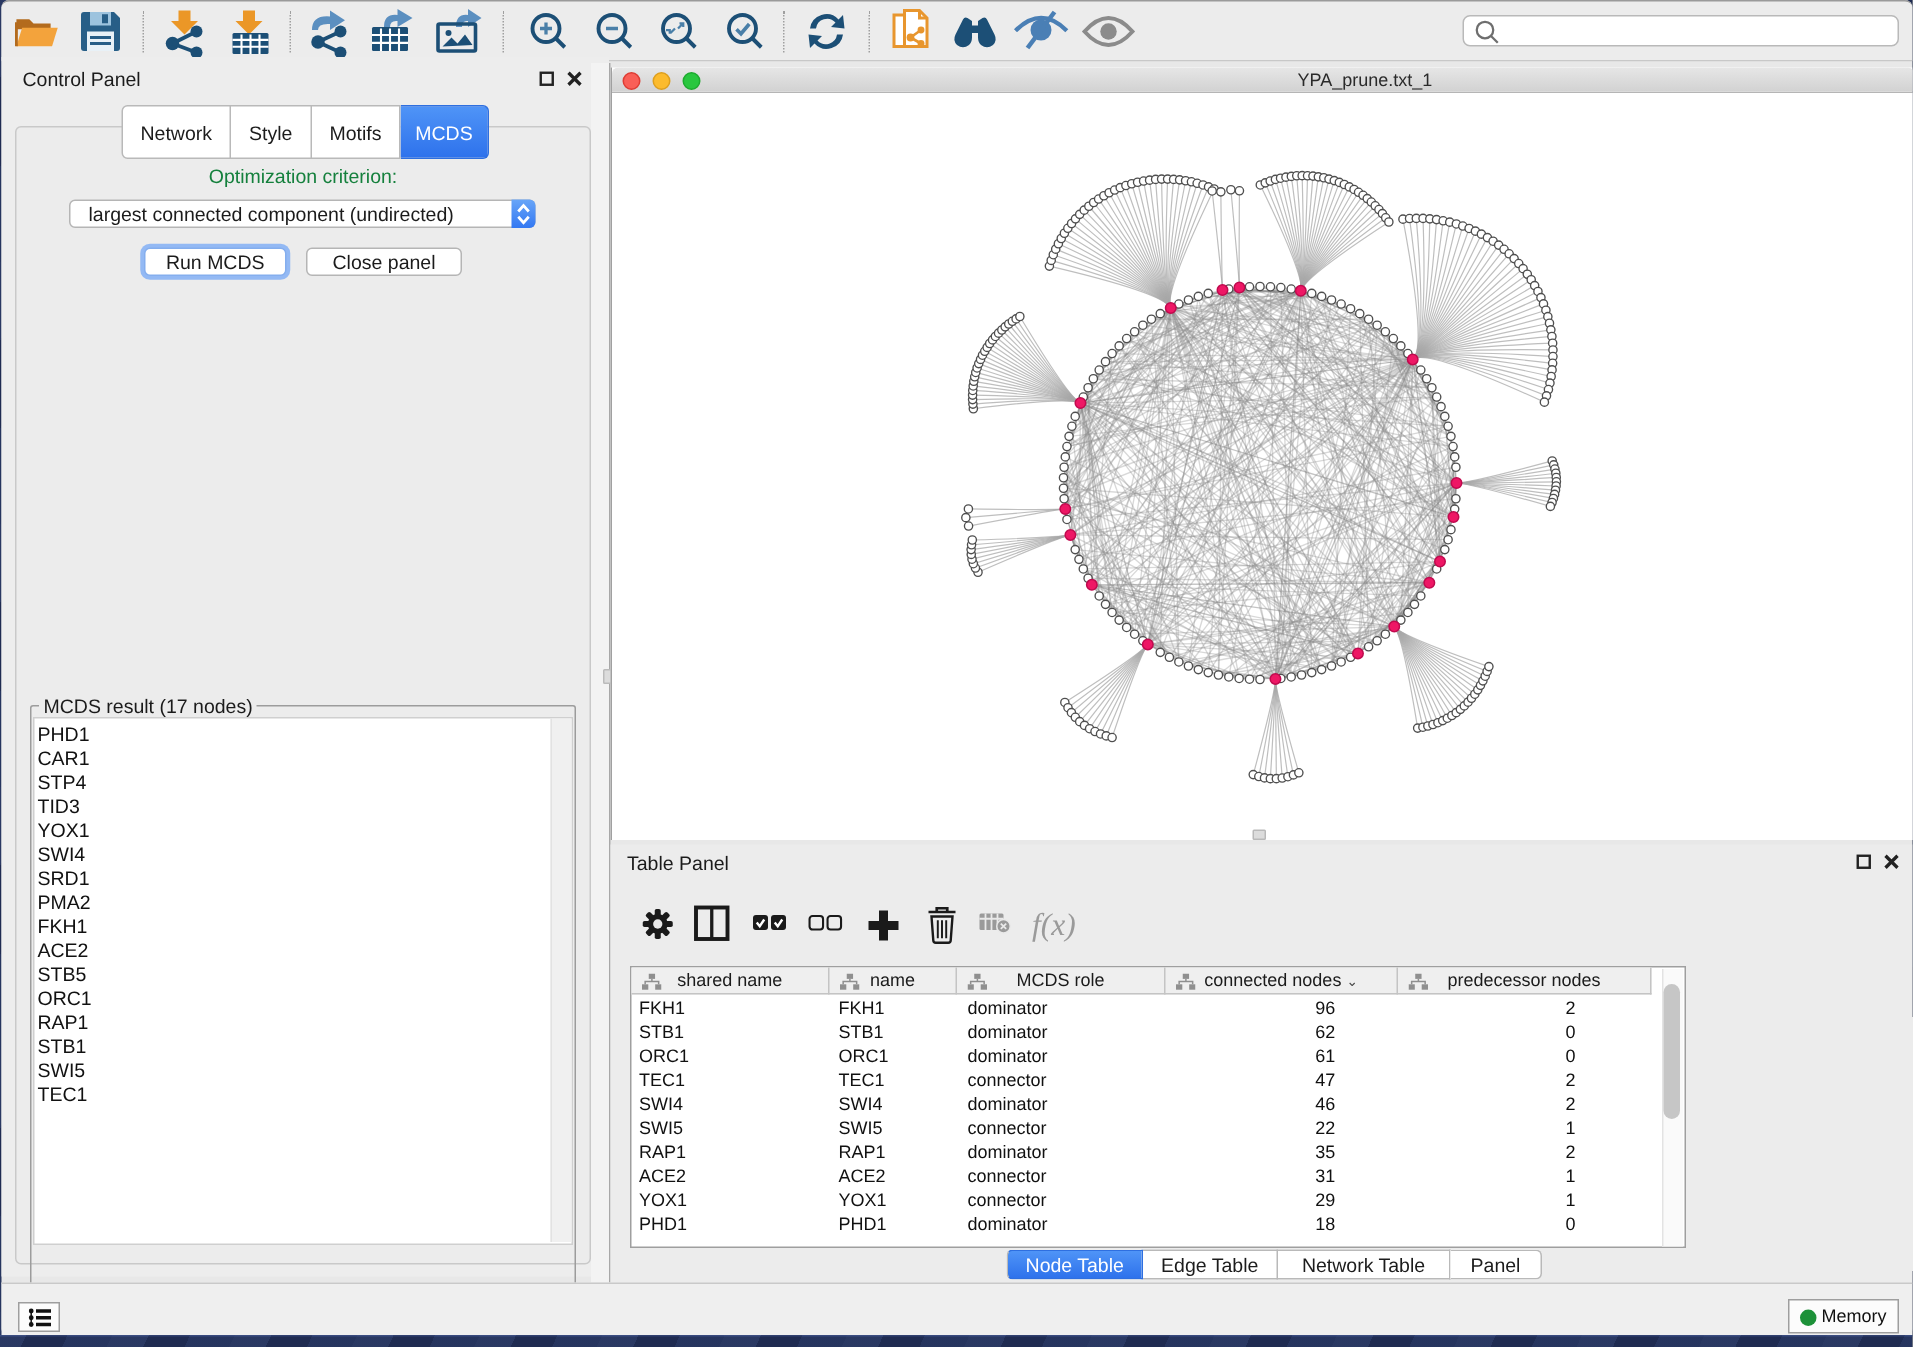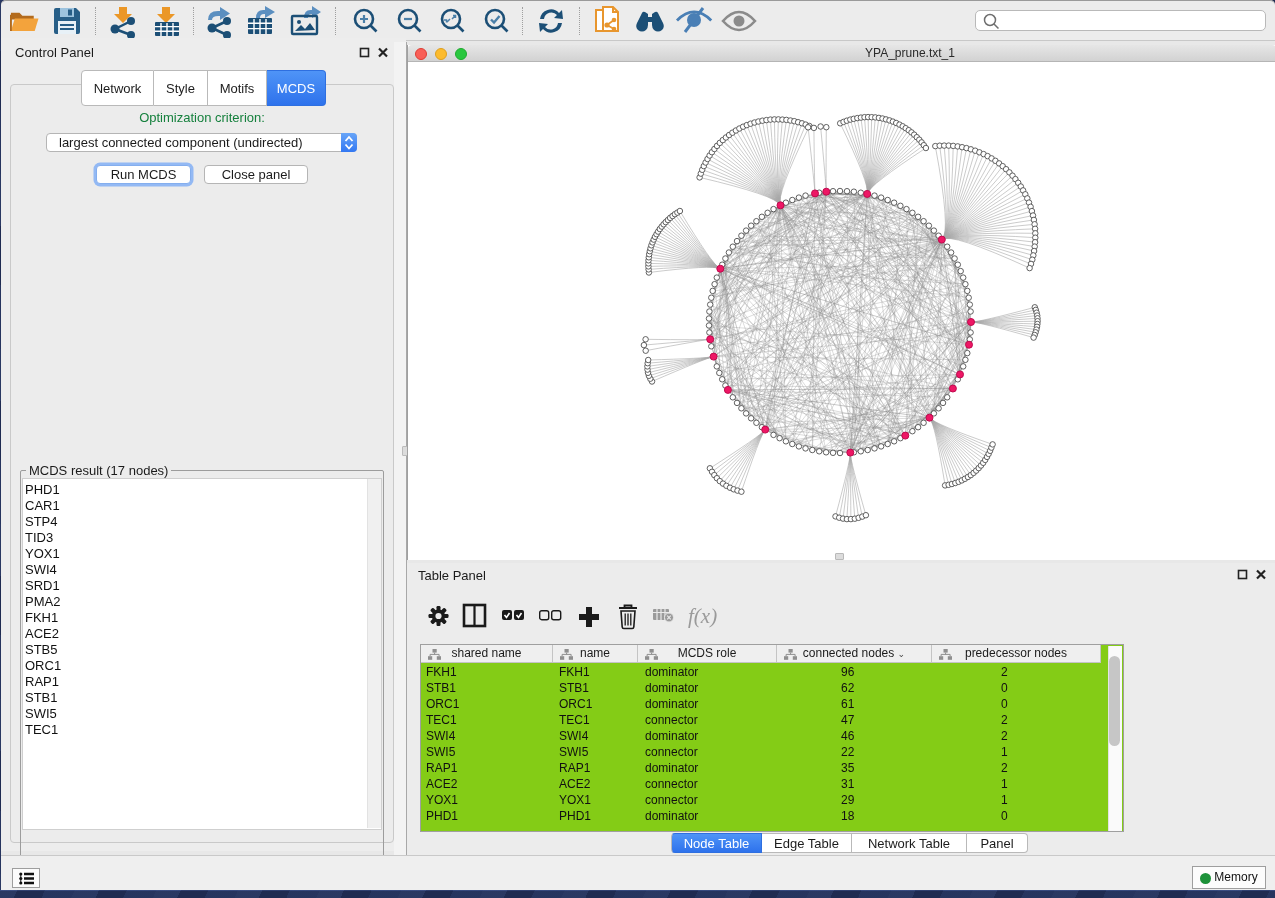--- a/index.html
+++ b/index.html
@@ -39,28 +39,28 @@
 
 #netwin { position:absolute; left:406px; top:45px; width:868px; height:515px; background:#fff; border-left:1px solid #a0a0a0; }
 #nettitle { position:absolute; left:0; top:0; width:868px; height:17px; background:linear-gradient(#e6e6e6,#d2d2d2); border-bottom:1px solid #b5b5b5; border-radius:4px 4px 0 0; }
 .tl { position:absolute; top:3px; width:12px; height:12px; border-radius:50%; }
 #nt-text { position:absolute; left:0; top:1px; width:1004px; text-align:center; font-size:12px; color:#2a2a2a; }
 #netcanvas { position:absolute; left:0; top:17px; width:868px; height:498px; background:#fff; overflow:hidden; }
 
 #tpanel { position:absolute; left:406px; top:563px; width:868px; height:292px; background:#ececec; }
 #tp-title { position:absolute; left:11px; top:5px; font-size:13px; color:#1b1b1b; }
 #tp-toolbar { position:absolute; left:9px; top:31px; width:848px; height:46px; }
-#ttable { position:absolute; left:13px; top:81px; width:704px; height:188px; background:#84cc16; border:1px solid #9f9f9f; }
+#ttable { position:absolute; left:13px; top:81px; width:704px; height:188px; background:#ffffff; border:1px solid #9f9f9f; }
 #thead { position:absolute; left:0; top:0; width:680px; height:18px; background:#efefef; border-bottom:1px solid #c4c4c4; font-size:12px; color:#1b1b1b; }
 .hc { position:absolute; top:0; height:18px; border-right:1px solid #c4c4c4; text-align:center; line-height:17px; }
 .hc .hi { position:absolute; left:7px; top:4px; }
 .rows { position:absolute; left:0; top:19px; font-size:12px; color:#111; }
 .tr { position:absolute; height:16px; line-height:16px; width:844px; }
 .td { position:absolute; }
-.num { text-align:left; }
+.num { text-align:center; }
 #t-sc { position:absolute; right:1px; top:1px; width:14px; height:185px; background:#fafafa; border-left:1px solid #e3e3e3; }
 #t-th { position:absolute; right:2px; top:10px; width:11px; height:90px; background:#c6c6c6; border-radius:6px; }
 .seg2 { position:absolute; top:270px; height:20px; display:flex; font-size:13px; color:#1c1c1c; }
 
 #statusbar { position:absolute; left:0; top:855px; width:1274px; height:35px; background:#efefef; border-top:1px solid #c9c9c9; }
 #listbtn { position:absolute; left:11px; top:12px; width:28px; height:20px; background:#fcfcfc; border:1px solid #9e9e9e; }
 #membtn { position:absolute; right:9px; top:10px; width:74px; height:23px; background:#fcfcfc; border:1px solid #9e9e9e; font-size:12px; color:#111; line-height:21px; text-align:center; padding-left:14px; }
 #memdot { position:absolute; left:7px; top:6px; width:11px; height:11px; background:#1d9139; border-radius:50%; }
 </style></head>
 <body>

